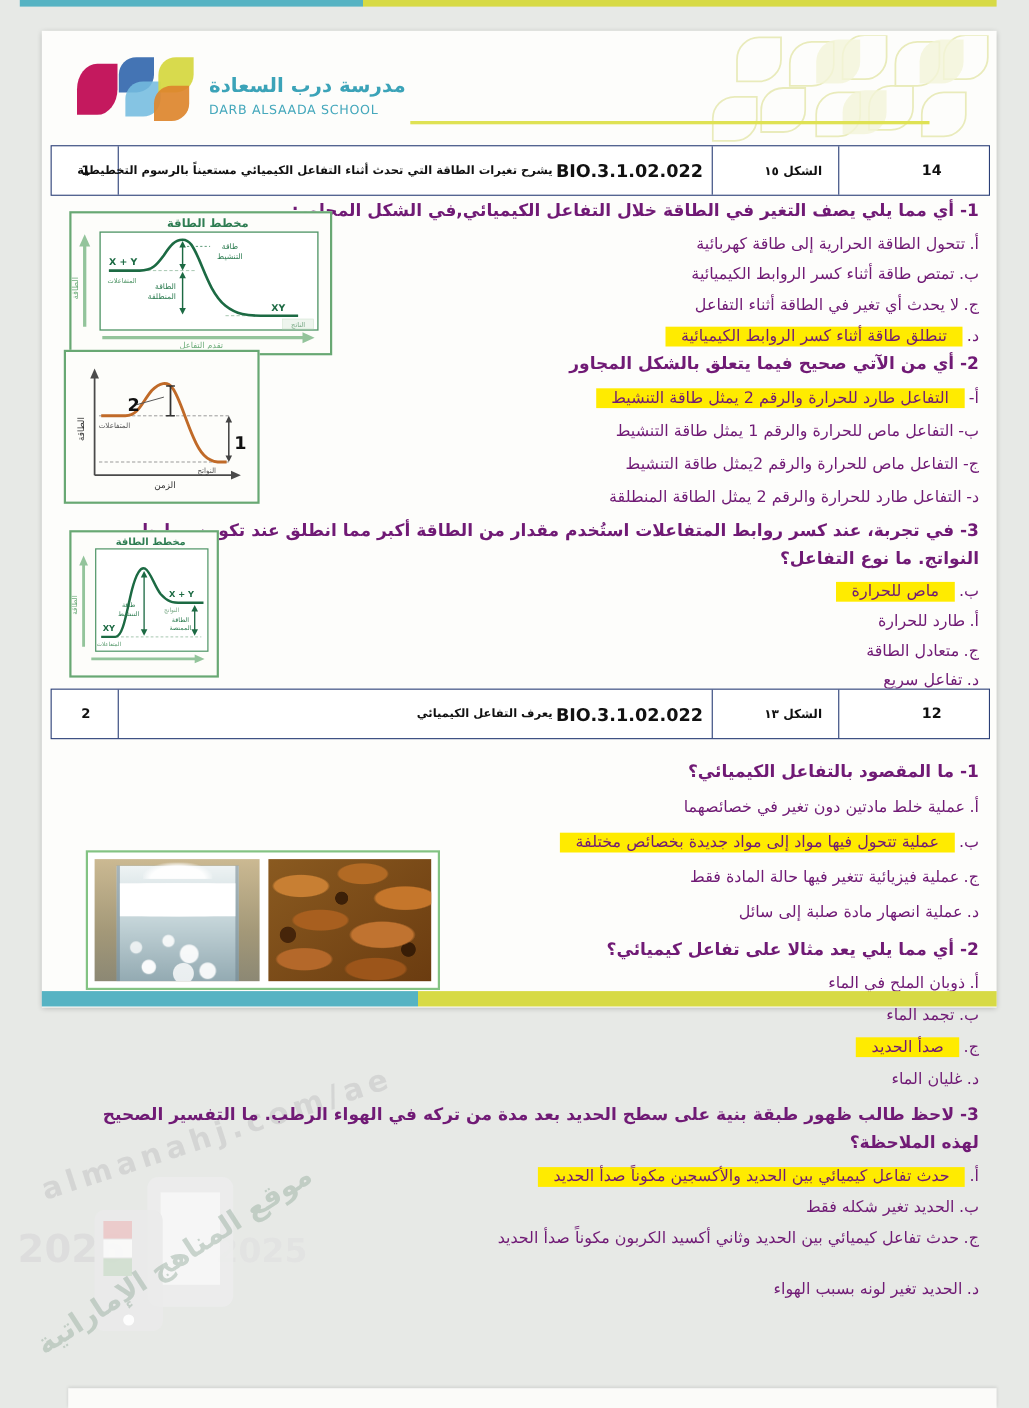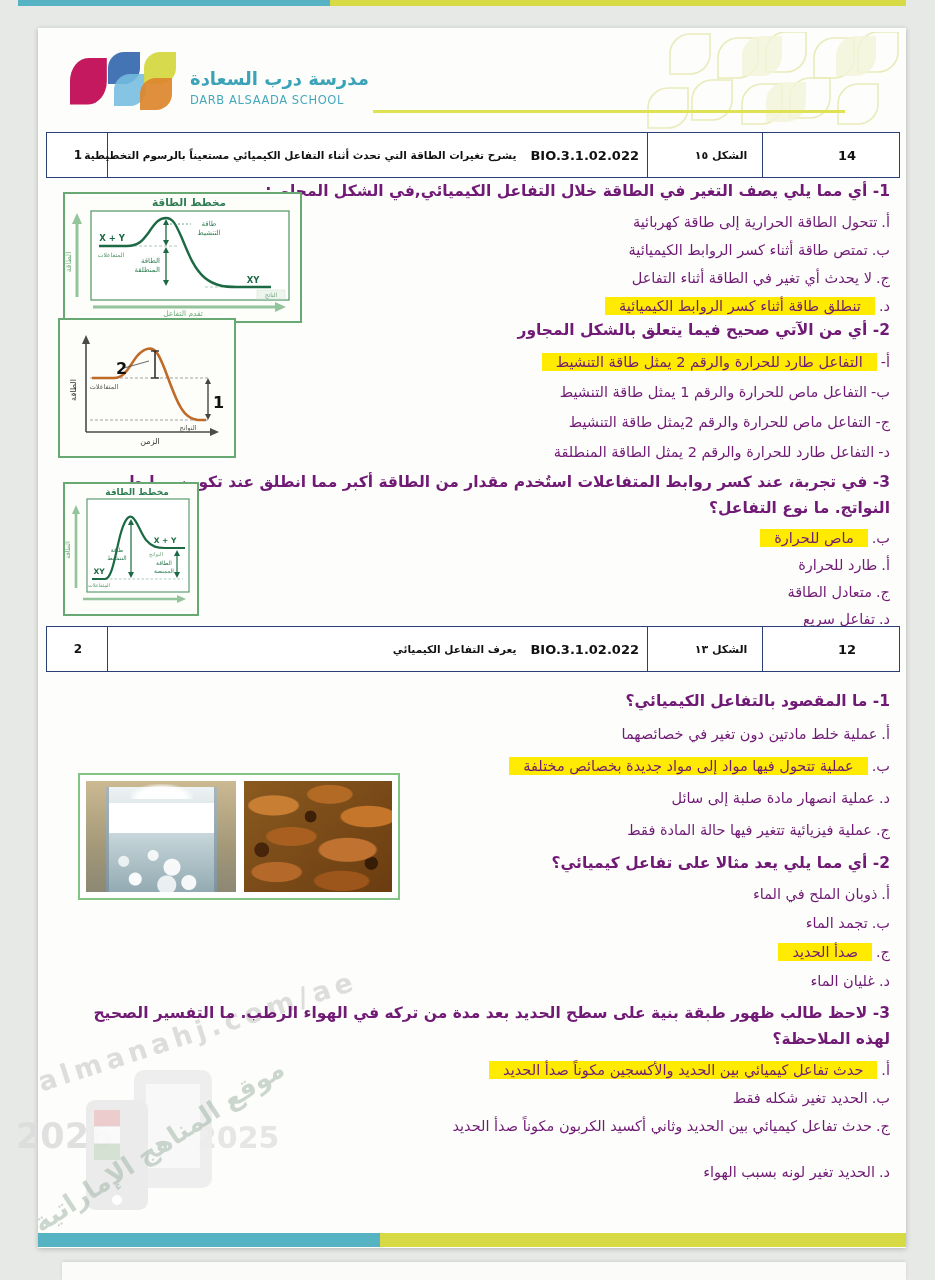--- a/index.html
+++ b/index.html
@@ -2,42 +2,42 @@
 <html lang="ar"><head>
 <meta charset="utf-8">
 <style>
   html,body{margin:0;padding:0;}
   body{width:935px;height:1280px;background:#e7e9e6;position:relative;overflow:hidden;
        font-family:"DejaVu Sans",sans-serif;}
   .stage{position:absolute;inset:0;}
   .prevbar{position:absolute;left:18px;top:0;width:888px;height:6px;display:flex;}
   .prevbar .teal{width:312px;background:#56b3c3;}
   .prevbar .yellow{flex:1;background:#d7da45;}
-  .page{position:absolute;left:38px;top:28px;width:868px;height:1220px;background:#fdfdfb;
+  .page{position:absolute;left:38px;top:28px;width:868px;height:888px;background:#fdfdfb;
         box-shadow:0 1px 5px rgba(0,0,0,.22);}
   .nextpage{position:absolute;left:62px;top:1262px;width:844px;height:18px;background:#fbfbf9;
         box-shadow:0 -1px 3px rgba(0,0,0,.10);}
   
   .deco{position:absolute;right:6px;top:4px;z-index:0;}
   .brand-logo{position:absolute;left:30px;top:22px;z-index:2;}
   .brand-names{position:absolute;left:152px;top:40px;z-index:2;}
   .brand-ar{color:#3ba3b8;font-size:18px;font-weight:bold;direction:rtl;}
   .brand-en{color:#45a8bc;font-size:11.5px;letter-spacing:.6px;margin-top:4px;}
   .brand-line{position:absolute;left:335px;top:82px;width:472px;height:3px;background:#dfe253;z-index:2;}
   
   .otable{position:absolute;left:8px;width:852px;height:44px;direction:rtl;display:grid;
           grid-template-columns:137px 115px 540px 58px;border:1.7px solid #2b3f77;background:#fff;z-index:2;}
   #otable1{top:104px;} #otable2{top:598px;}
   .ocell{display:flex;align-items:center;justify-content:center;color:#111;}
   .ocell.sep{border-left:1.7px solid #2b3f77;padding-left:32px;}
   .ocell.marks{font-weight:bold;font-size:13px;}
   .ocell.figure{font-weight:bold;font-size:11px;}
   .ocell.desc{justify-content:flex-start;font-size:10.5px;font-weight:bold;padding:0 8px;
               direction:rtl;text-align:right;white-space:nowrap;}
-  .ocell.desc .code{font-size:13px;margin-left:14px;}
+  .ocell.desc .code{font-size:16px;margin-left:3px;}
   .ocell.rowno{font-weight:bold;font-size:12px;}
   
   .q{position:absolute;right:16px;width:820px;direction:rtl;text-align:right;color:#701a75;z-index:2;}
   .qt{font-weight:bold;font-size:15.5px;line-height:26px;margin-bottom:4px;}
   .opt{font-size:14.5px;line-height:28px;height:28px;white-space:nowrap;}
   .opt .lab{margin-left:4px;}
   .hl{background:#ffeb00;padding:1px 14px;}
   #s1q1{top:150px;} #s1q2{top:289px;} #s1q3{top:441px;}
   #s2q1{top:660px;} #s2q2{top:822px;} #s2q3{top:972px;}
   #s1q2 .opt{line-height:30px;height:30px;}
@@ -281,22 +281,22 @@
         <span class="code">BIO.3.1.02.022</span>
         <span>يعرف التفاعل الكيميائي</span>
       </div>
       <div class="ocell rowno">2</div>
     </div>
 
     <div class="q" id="s2q1">
       <div class="qt">1- ما المقصود بالتفاعل الكيميائي؟</div>
       <div class="opt"><span class="lab">أ.</span><span>عملية خلط مادتين دون تغير في خصائصهما</span></div>
       <div class="opt"><span class="lab">ب.</span><span class="hl">عملية تتحول فيها مواد إلى مواد جديدة بخصائص مختلفة</span></div>
+      <div class="opt"><span class="lab">ج.</span><span>عملية فيزيائية تتغير فيها حالة المادة فقط</span></div>
       <div class="opt"><span class="lab">د.</span><span>عملية انصهار مادة صلبة إلى سائل</span></div>
-      <div class="opt"><span class="lab">ج.</span><span>عملية فيزيائية تتغير فيها حالة المادة فقط</span></div>
     </div>
 
     <div class="photobox">
       <div class="photo beaker">
         <div class="glass">
           <div class="steam"></div>
           <div class="foam"></div>
           <div class="bubbles"></div>
         </div>
       </div>

